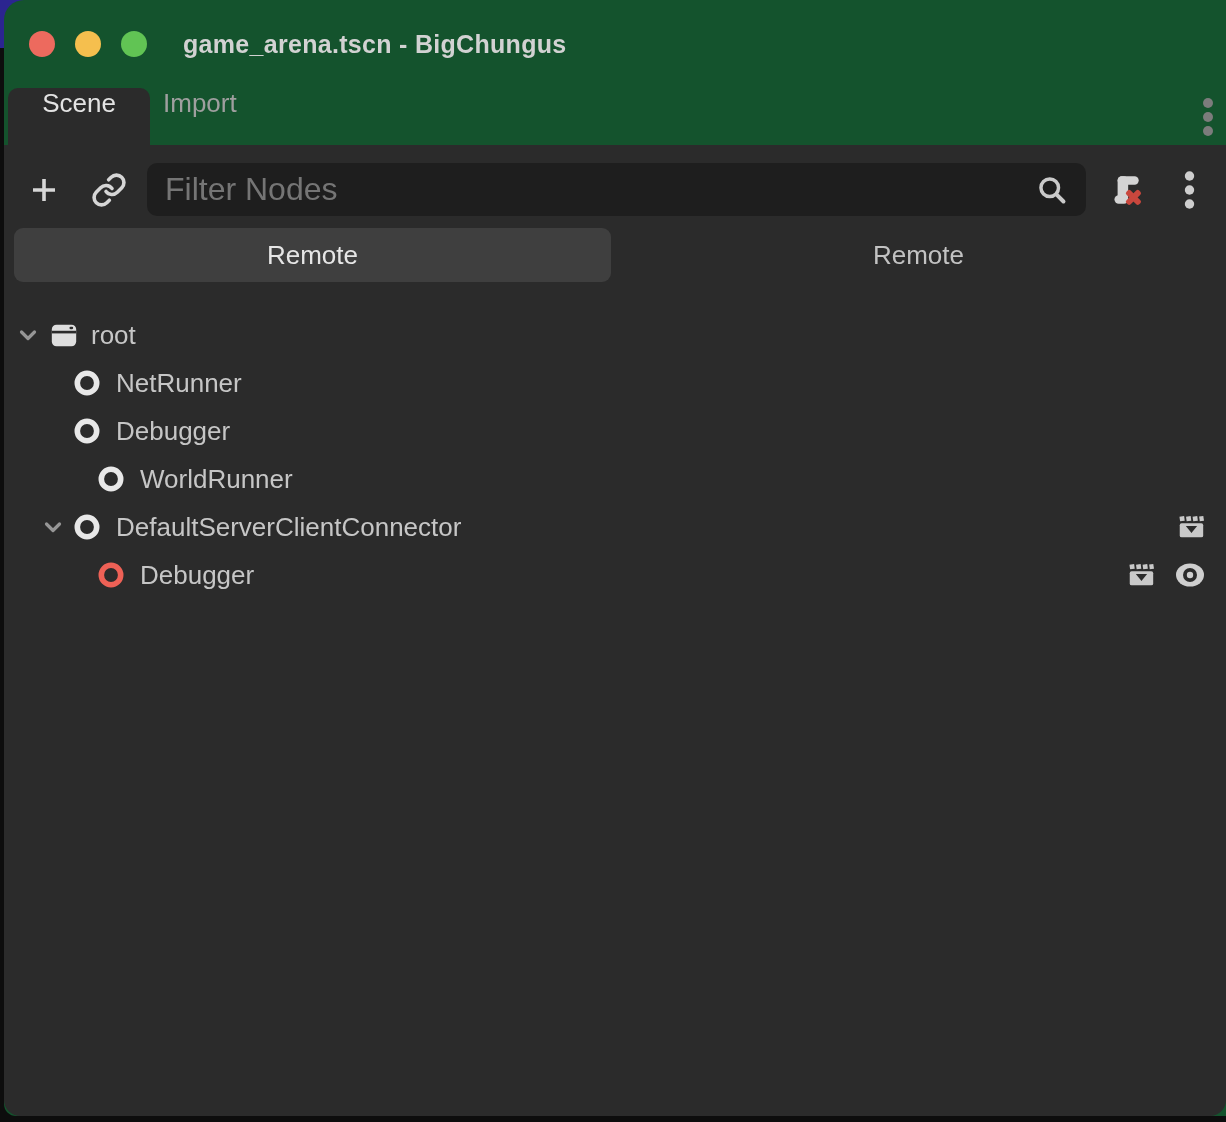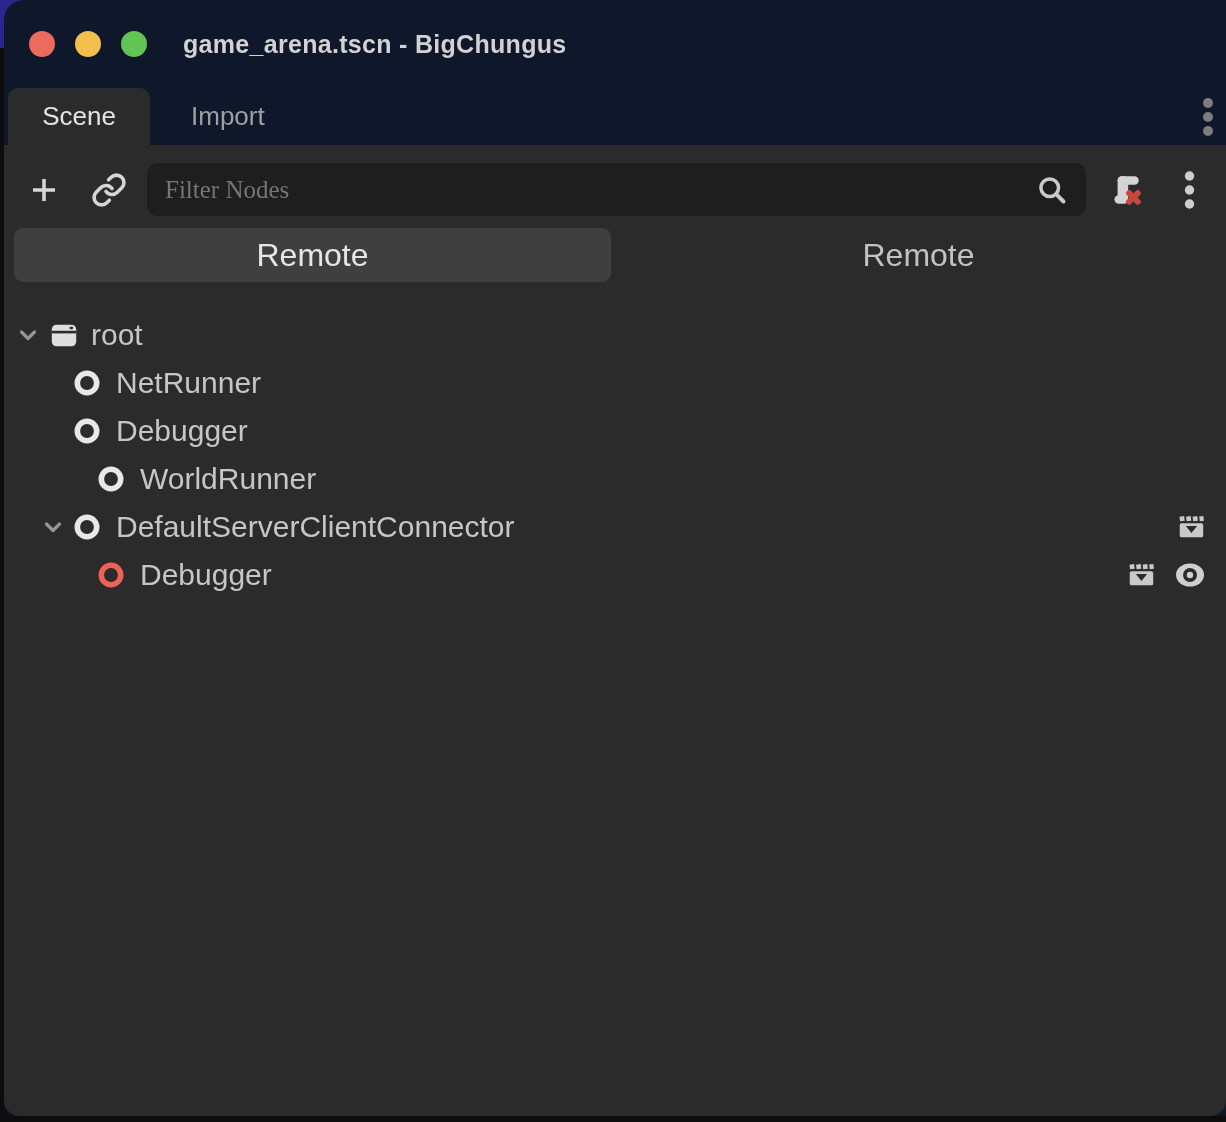--- a/index.html
+++ b/index.html
@@ -5,67 +5,67 @@
   html,body{margin:0;padding:0}
   body{
     width:1226px;height:1122px;position:relative;overflow:hidden;
     background:#0d0d0d;
     font-family:"Liberation Sans","DejaVu Sans",sans-serif;
     -webkit-font-smoothing:antialiased;
   }
   .desktop-corner{position:absolute;left:0;top:0;width:48px;height:48px;background:#2b2590}
   .window{
     position:absolute;left:4px;top:0;right:0;bottom:6px;
-    background:#0f172a;border-radius:20px 0 0 12px;
+    background:#14532d;border-radius:20px 0 0 12px;
   }
   
   .titlebar{height:88px;display:flex;align-items:center}
   .traffic{display:flex;gap:20px;margin-left:25px}
   .tl{width:26px;height:26px;border-radius:50%}
   .tl.red{background:#ed6a5e}
   .tl.yellow{background:#f5bf4e}
   .tl.green{background:#61c454}
   .win-title{margin-left:36px;font-size:25px;font-weight:700;color:#d2d2d2;letter-spacing:.3px}
   
   .tabbar{height:57px;display:flex;align-items:stretch;padding-left:4px;position:relative}
-  .tab{display:flex;align-items:center;font-size:26px;cursor:default;white-space:nowrap}
+  .tab{display:flex;align-items:flex-start;font-size:26px;cursor:default;white-space:nowrap}
   .tab.active{width:142px;justify-content:center;background:#2b2b2b;border-radius:10px 10px 0 0;color:#e3e3e3}
-  .tab.inactive{padding:0 41px;color:#9f9f9f}
+  .tab.inactive{padding:0 13px;color:#9f9f9f}
   .tabbar-menu{position:absolute;right:12px;top:50%;transform:translateY(-50%);display:flex;align-items:center}
   
   .panel{position:absolute;left:0;right:0;top:145px;bottom:0;background:#2b2b2b;border-radius:0 0 16px 16px}
   
   .toolbar{position:absolute;top:17px;left:0;right:0;height:55px;display:flex;align-items:center}
   .tool-btn{display:flex;align-items:center;justify-content:center;background:none;border:none;padding:0;cursor:default}
   .btn-add{margin-left:23px}
   .btn-link{margin-left:30px}
   .filter{margin-left:20px;width:939px;height:53px;background:#1e1e1e;border-radius:10px;position:relative;display:flex;align-items:center}
   .filter input{
     background:transparent;border:none;outline:none;width:100%;height:100%;
-    color:#cfcfcf;font-size:25px;padding:0 64px 0 18px;box-sizing:border-box;
-    font-family:Liberation Serif, serif;
+    color:#cfcfcf;font-size:32px;padding:0 64px 0 18px;box-sizing:border-box;
+    font-family:Liberation Sans, sans-serif;
   }
   .filter input::placeholder{color:#757575}
   .search-icon{position:absolute;right:18px;top:50%;transform:translateY(-50%);display:flex}
   .btn-scriptx{margin-left:20px}
   .btn-menu{margin-left:40px}
   
   .toggle-row{position:absolute;top:83px;left:10px;right:0;height:54px;display:flex}
-  .toggle{display:flex;align-items:center;justify-content:center;font-size:32px}
+  .toggle{display:flex;align-items:center;justify-content:center;font-size:26px}
   .toggle.remote{width:597px;background:#3f3f3f;border-radius:9px;color:#e6e6e6}
   .toggle.local{flex:1;color:#c2c2c2}
   
   .tree{position:absolute;top:166px;left:0;right:0}
   .row{height:48px;display:flex;align-items:center}
   .sp{flex:0 0 auto;height:1px}
   .sp-root{width:15px}.sp-d1c{width:40px}.sp-d1{width:70px}.sp-d2{width:94px}
   .chev{margin-right:12px;flex:0 0 auto}
   .node-ico{margin-right:16px;flex:0 0 auto;display:flex}
   .root-ico{margin-right:12px;flex:0 0 auto;display:flex}
-  .label{font-size:30px;color:#c6c6c6;white-space:nowrap}
+  .label{font-size:26px;color:#c6c6c6;white-space:nowrap}
   .trailing{margin-left:auto;display:flex;align-items:center;gap:18px;padding-right:20px}
 </style>
 </head>
 <body>
 
 <div class="desktop-corner"></div>
 
 <div class="window">
 
   <div class="titlebar">

